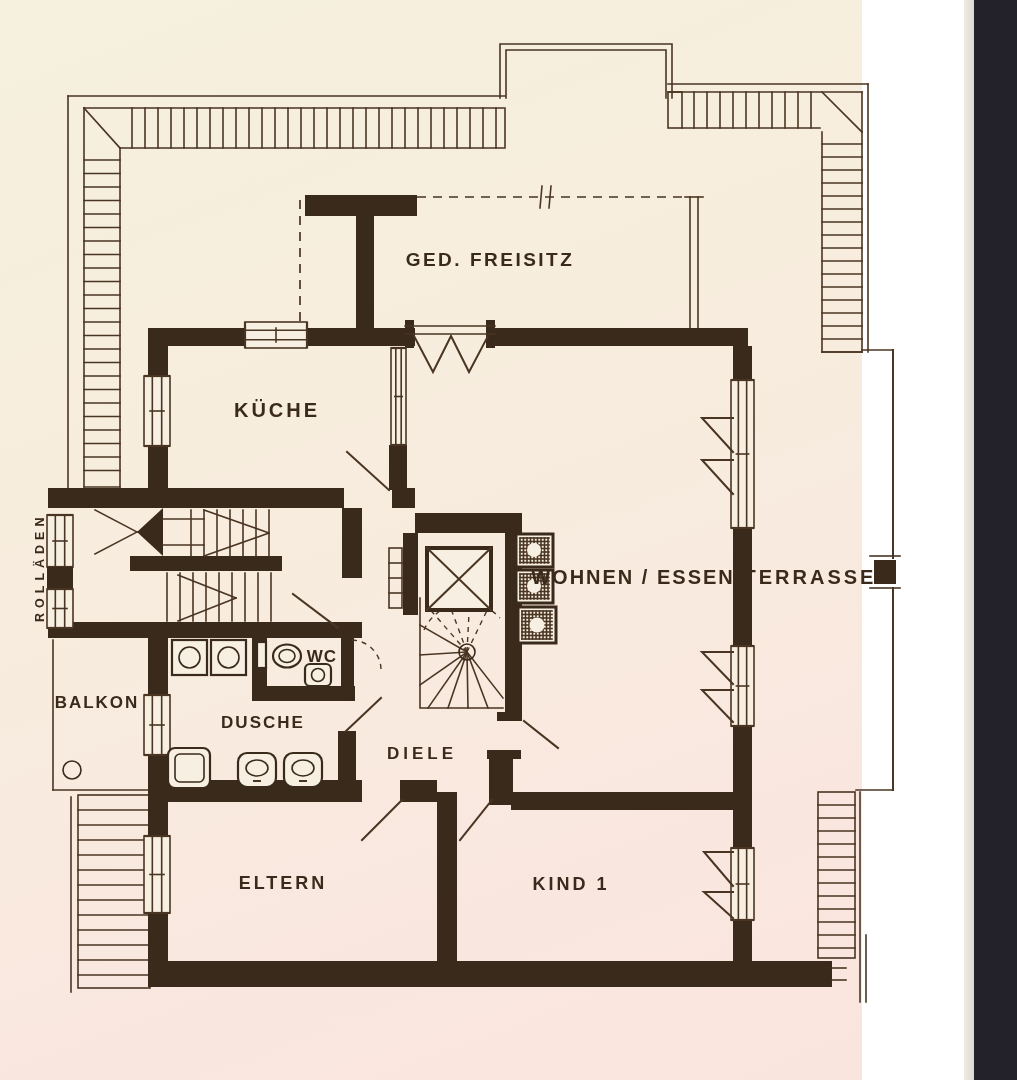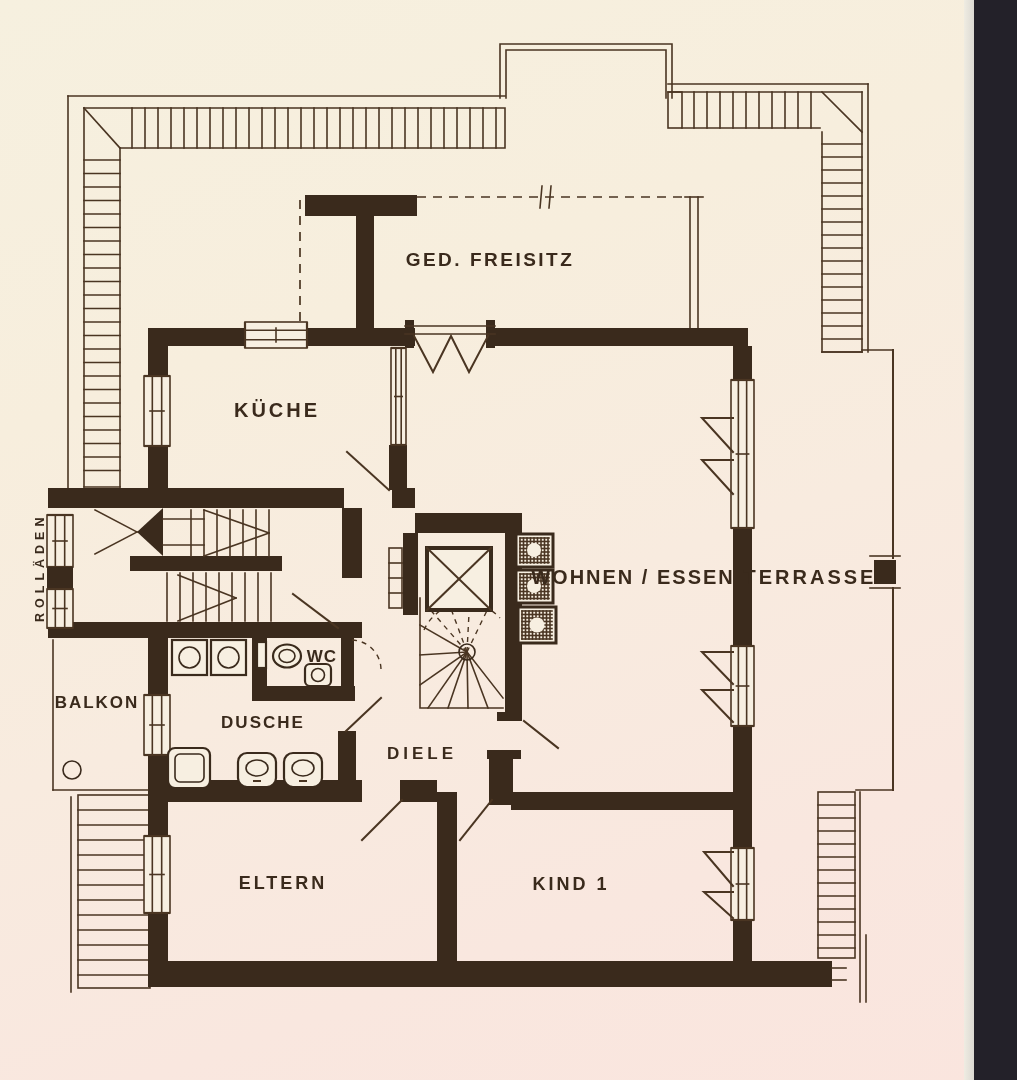--- a/index.html
+++ b/index.html
@@ -1,17 +1,17 @@
 <!DOCTYPE html>
 <html style="--paper: #f7efe1; --ink: #3a2a1c; --line: #4a3522;"><head>
 <meta charset="utf-8">
 <style>
   html,body{margin:0;padding:0;width:1017px;height:1080px;overflow:hidden;}
   .stage{
-    position:relative;width:1017px;height:1080px;
+    position:relative;width:862px;height:1080px;
     background:linear-gradient(160deg,#f6f0df 0%,#f7eedd 30%,#f8ebdf 55%,#f9e7df 78%,#fae5de 100%);
   }
   svg{position:absolute;left:0;top:0;}
   .wall{fill:var(--ink);stroke:none;}
   .thin{stroke:var(--line);stroke-width:1.6;fill:none;stroke-linecap:square;}
   .thin2{stroke:var(--line);stroke-width:2;fill:none;stroke-linecap:square;}
   .dash{stroke:var(--line);stroke-width:1.7;fill:none;stroke-dasharray:9 7;}
   .dashf{stroke:var(--line);stroke-width:1.4;fill:none;stroke-dasharray:5 5;}
   .fix{stroke:var(--ink);stroke-width:2.2;fill:var(--paper);}
   .fixl{stroke:var(--ink);stroke-width:1.6;fill:none;}

